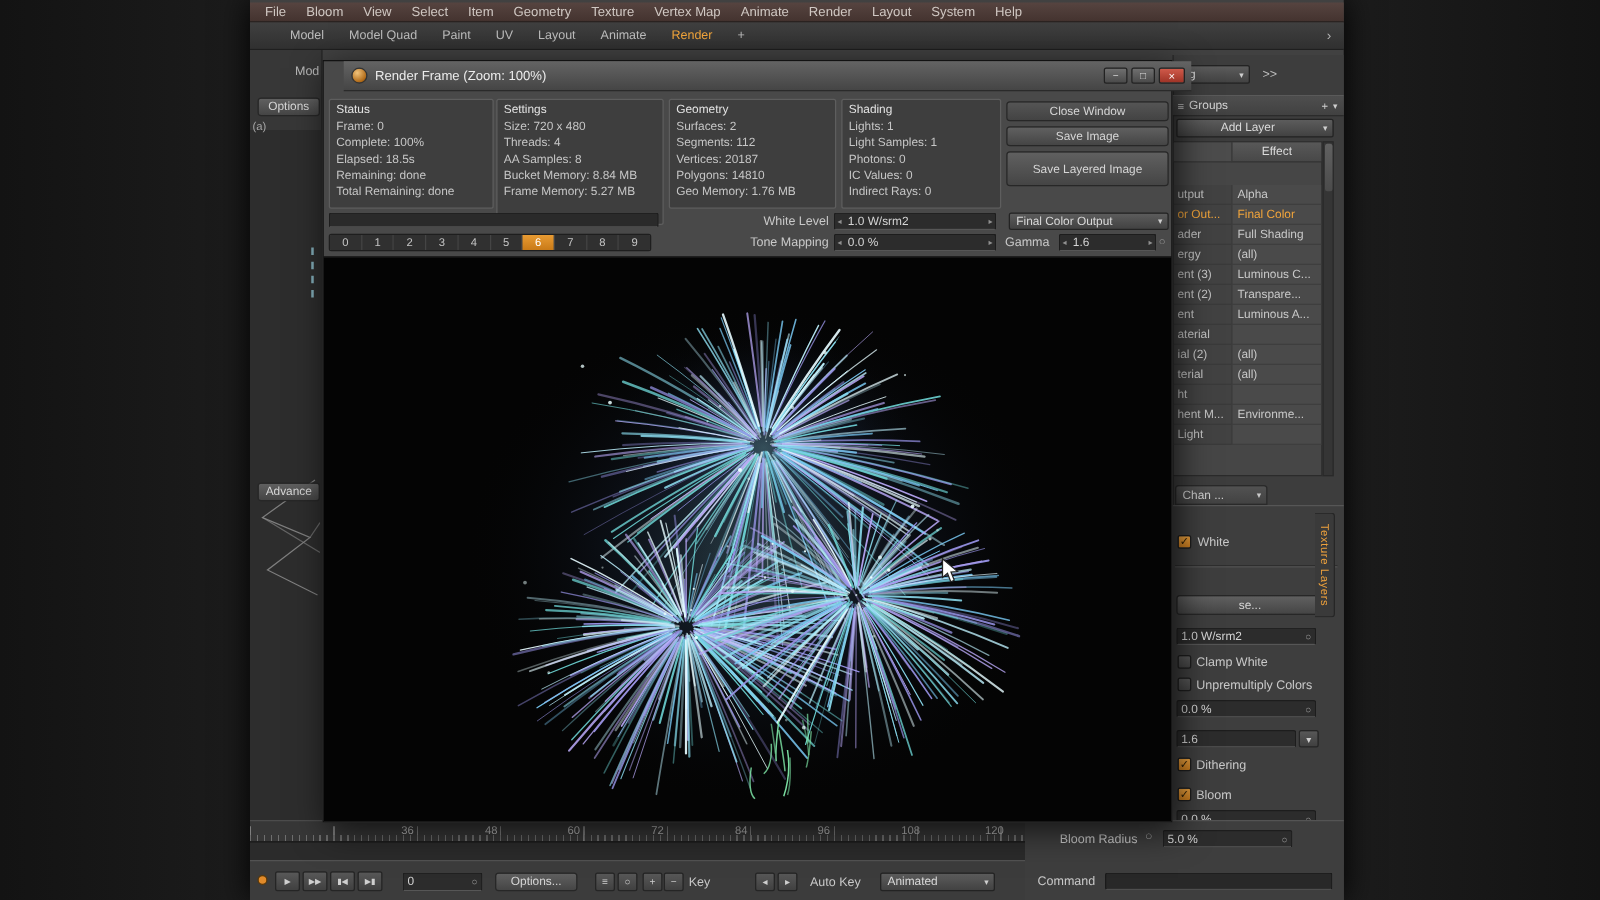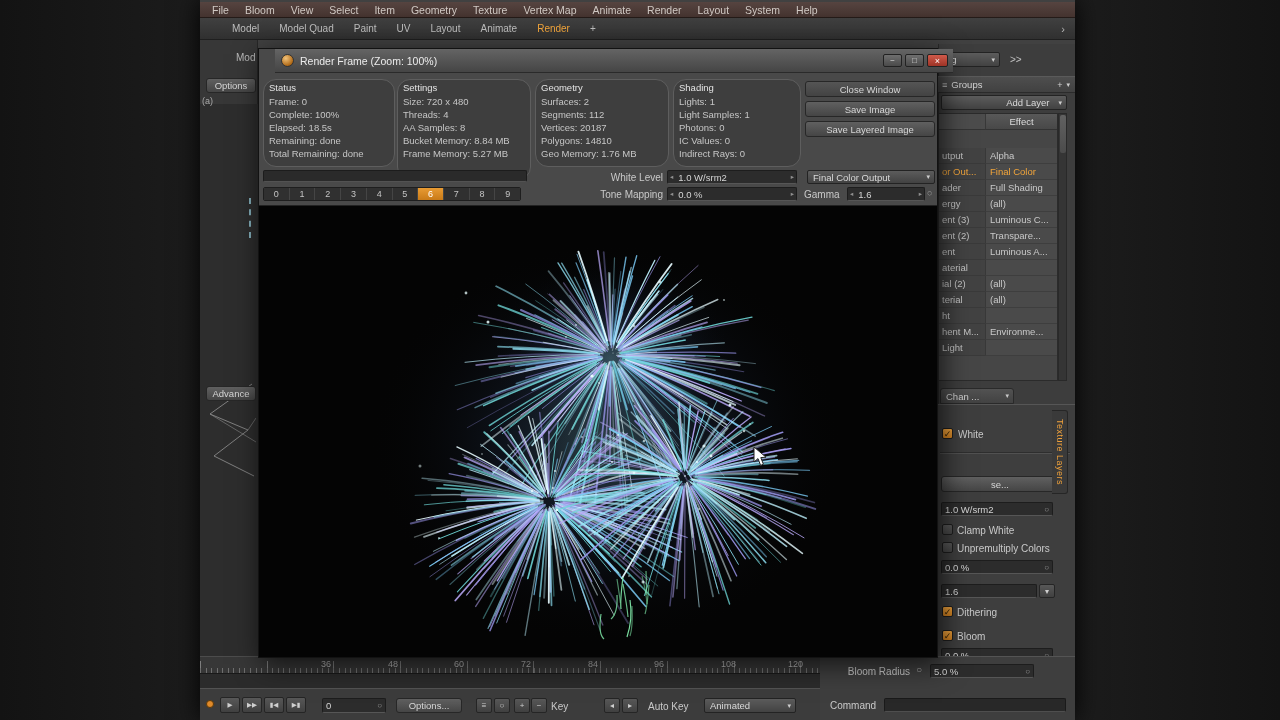--- a/index.html
+++ b/index.html
@@ -16,21 +16,21 @@
 .ovf{margin-left:auto;color:#b5b5b5;font-size:11px;padding-right:10px}
 .lbl{font-size:10px;color:#c9c9c9;white-space:nowrap}
 .btn{background:linear-gradient(#606060,#454545);border:1px solid #272727;border-radius:3px;color:#d6d6d6;font-size:9.5px;display:flex;align-items:center;justify-content:center;white-space:nowrap;overflow:hidden}
 .f{background:#2c2c2c;border:1px solid #1d1d1d;border-bottom-color:#565656;border-radius:2px;display:flex;align-items:center;color:#d5d5d5;font-size:9.5px}
 .f .v{flex:1;padding:0 3px;white-space:nowrap;overflow:hidden}
 .f .a{font-size:6.5px;color:#909090;padding:0 2px}
 .f .r{font-size:8px;color:#9a9a9a;padding:0 3px}
 .dd{background:linear-gradient(#5c5c5c,#424242);border:1px solid #232323;border-radius:2px;display:flex;align-items:center;color:#dadada;font-size:9.5px}
 .dd .v{flex:1;padding:0 5px;white-space:nowrap;overflow:hidden}
 .dd .c{font-size:7px;color:#cfcfcf;padding:0 4px}
-.gbox{border:1px solid #5e5e5e;background:#3e3e3e;border-radius:13px;padding:2px 5px;overflow:hidden}
+.gbox{border:1px solid #5e5e5e;background:#3e3e3e;border-radius:2px;padding:2px 5px;overflow:hidden}
 .gbox .t{font-size:9.5px;color:#e4e4e4;margin-bottom:2px}
 .gbox .l{font-size:9.5px;color:#c6c6c6;line-height:13px;white-space:nowrap;overflow:hidden}
 .cb{width:11px;height:11px;border:1px solid #1e1e1e;border-radius:2px;background:linear-gradient(#585858,#454545);color:#2e1f06;font-size:9px;font-weight:bold;display:flex;align-items:center;justify-content:center}
 .cb.on{background:linear-gradient(#eda23f,#cf7f1e)}
 .cb.on::after{content:"✓"}
 .dialog{left:258px;top:48px;width:680px;height:610px;background:#494949;border:1px solid #121212;box-shadow:4px 6px 26px rgba(0,0,0,.7);z-index:10;position:absolute}
 .tbar{left:16px;top:0;width:678px;height:24px;background:linear-gradient(#646464,#454545);border-bottom:1px solid #2a2a2a;display:flex;align-items:center}
 .tbar .ti{font-size:10.5px;color:#ececec;padding-left:6px}
 .appico{width:13px;height:13px;border-radius:50%;background:radial-gradient(circle at 35% 30%,#f2c37a,#b06a18 70%,#5a3306);margin-left:6px;border:1px solid #333}
 .wbtn{width:19px;height:13px;border:1px solid #222;border-radius:2px;background:linear-gradient(#6f6f6f,#4a4a4a);color:#ddd;font-size:8px;display:flex;align-items:center;justify-content:center;margin-left:3px}
@@ -115,21 +115,21 @@
   <span class="ab" style="left:1010px;top:54px;font-size:10px;color:#c0c0c0">&gt;&gt;</span>
 
   <div class="ab" style="left:938px;top:76px;width:137px;height:17px;background:linear-gradient(#4e4e4e,#414141);border-top:1px solid #5a5a5a;border-bottom:1px solid #2b2b2b;display:flex;align-items:center">
     <span style="font-size:9px;color:#cfcfcf;padding:0 4px">≡</span>
     <span style="font-size:9.5px;color:#d6d6d6">Groups</span>
     <span style="margin-left:auto;font-size:9px;color:#cfcfcf;padding:0 4px">+</span>
     <span style="font-size:7px;color:#cfcfcf;padding-right:5px">▾</span>
   </div>
 
   <div class="ab dd" style="left:941px;top:95px;width:126px;height:15px">
-    <span class="v" style="text-align:right">Add Layer</span>
+    <span class="v" style="text-align:center">Add Layer</span>
     <span class="c">▾</span>
   </div>
 
   <div class="ab tree">
     <div class="thead">
       <div class="thl"></div>
       <div class="thr">Effect</div>
     </div>
     <div class="trow" style="top:34px">
         <span class="tl">utput</span>
@@ -312,21 +312,21 @@
       <div class="t">Shading</div>
       <div class="l">Lights: 1</div>
       <div class="l">Light Samples: 1</div>
       <div class="l">Photons: 0</div>
       <div class="l">IC Values: 0</div>
       <div class="l">Indirect Rays: 0</div>
     </div>
 
     <div class="ab btn" style="left:546px;top:32px;width:130px;height:16px;background:linear-gradient(#555,#434343)">Close Window</div>
     <div class="ab btn" style="left:546px;top:52px;width:130px;height:16px">Save Image</div>
-    <div class="ab btn" style="left:546px;top:72px;width:130px;height:16px">Save Layered Image</div>
+    <div class="ab btn" style="left:546px;top:72px;width:130px;height:28px">Save Layered Image</div>
 
     <div class="ab progress" style="left:4px;top:121px;width:264px;height:12px"></div>
     <span class="ab lbl" style="left:300px;top:123px;width:104px;text-align:right">White Level</span>
     <div class="ab f" style="left:408px;top:121px;width:130px;height:14px">
       <span class="a">◂</span>
       <span class="v">1.0 W/srm2</span>
       <span class="a">▸</span>
     </div>
     <div class="ab dd" style="left:548px;top:121px;width:128px;height:14px">
       <span class="v">Final Color Output</span>

